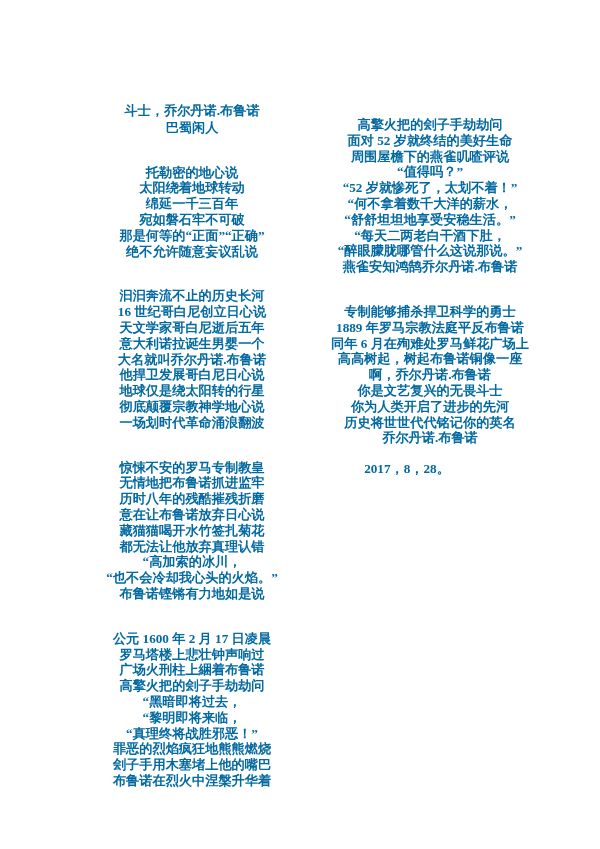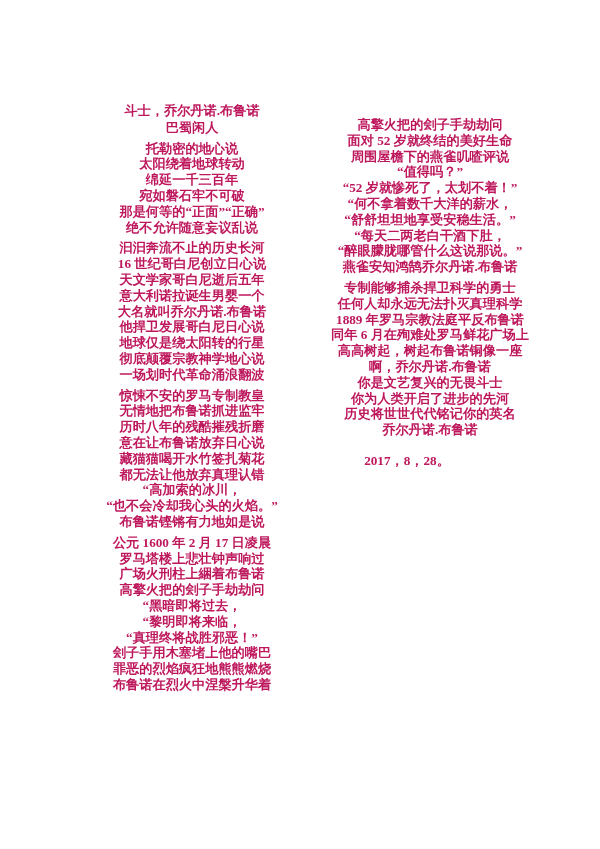--- a/index.html
+++ b/index.html
@@ -8,36 +8,36 @@
     background: #ffffff;
   }
   .page {
     position: relative;
     width: 588px;
     height: 849px;
     background: #ffffff;
     overflow: hidden;
     font-family: "Liberation Serif", "DejaVu Serif", serif;
     font-weight: 700;
-    color: #be185d;
+    color: #0369a1;
   }
   .col {
     position: absolute;
     text-align: center;
     font-size: 13.2px;
     line-height: 15.8px;
   }
   .col-left  { left: 35px;  top: 103px; width: 314px; }
   .col-right { left: 308px; top: 117px; width: 244px; }
   .line {
     height: 15.8px;
     white-space: nowrap;
   }
   .author-line { margin-top: 1px; }
-  .stanzas .stanza { margin-top: 5px; }
+  .stanzas .stanza { margin-top: 29px; }
   .col-right .stanzas .stanza:first-child { margin-top: 0; }
   .date-line {
     margin-top: 15px;
     transform: translateX(-23px);
   }
 </style>
 </head>
 <body>
 
 <div class="page">
@@ -77,22 +77,22 @@
           <div class="line">布鲁诺铿锵有力地如是说</div>
         </div>
         <div class="stanza">
           <div class="line">公元 1600 年 2 月 17 日凌晨</div>
           <div class="line">罗马塔楼上悲壮钟声响过</div>
           <div class="line">广场火刑柱上綑着布鲁诺</div>
           <div class="line">高擎火把的刽子手劫劫问</div>
           <div class="line">“黑暗即将过去，</div>
           <div class="line">“黎明即将来临，</div>
           <div class="line">“真理终将战胜邪恶！”</div>
+          <div class="line">罪恶的烈焰疯狂地熊熊燃烧</div>
           <div class="line">刽子手用木塞堵上他的嘴巴</div>
-          <div class="line">罪恶的烈焰疯狂地熊熊燃烧</div>
           <div class="line">布鲁诺在烈火中涅槃升华着</div>
         </div>
       </div>
   </div>
 
   <div class="col col-right">
     <div class="stanzas">
         <div class="stanza">
           <div class="line">高擎火把的刽子手劫劫问</div>
           <div class="line">面对 52 岁就终结的美好生命</div>
@@ -100,21 +100,20 @@
           <div class="line">“值得吗？”</div>
           <div class="line">“52 岁就惨死了，太划不着！”</div>
           <div class="line">“何不拿着数千大洋的薪水，</div>
           <div class="line">“舒舒坦坦地享受安稳生活。”</div>
           <div class="line">“每天二两老白干酒下肚，</div>
           <div class="line">“醉眼朦胧哪管什么这说那说。”</div>
           <div class="line">燕雀安知鸿鹄乔尔丹诺.布鲁诺</div>
         </div>
         <div class="stanza">
           <div class="line">专制能够捕杀捍卫科学的勇士</div>
-          <div class="line">任何人却永远无法扑灭真理科学</div>
           <div class="line">1889 年罗马宗教法庭平反布鲁诺</div>
           <div class="line">同年 6 月在殉难处罗马鲜花广场上</div>
           <div class="line">高高树起，树起布鲁诺铜像一座</div>
           <div class="line">啊，乔尔丹诺.布鲁诺</div>
           <div class="line">你是文艺复兴的无畏斗士</div>
           <div class="line">你为人类开启了进步的先河</div>
           <div class="line">历史将世世代代铭记你的英名</div>
           <div class="line">乔尔丹诺.布鲁诺</div>
         </div>
       </div>

